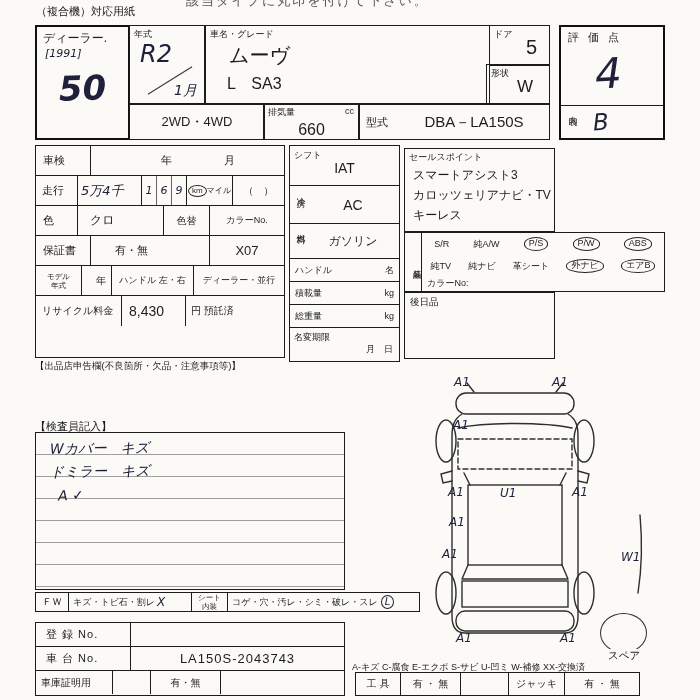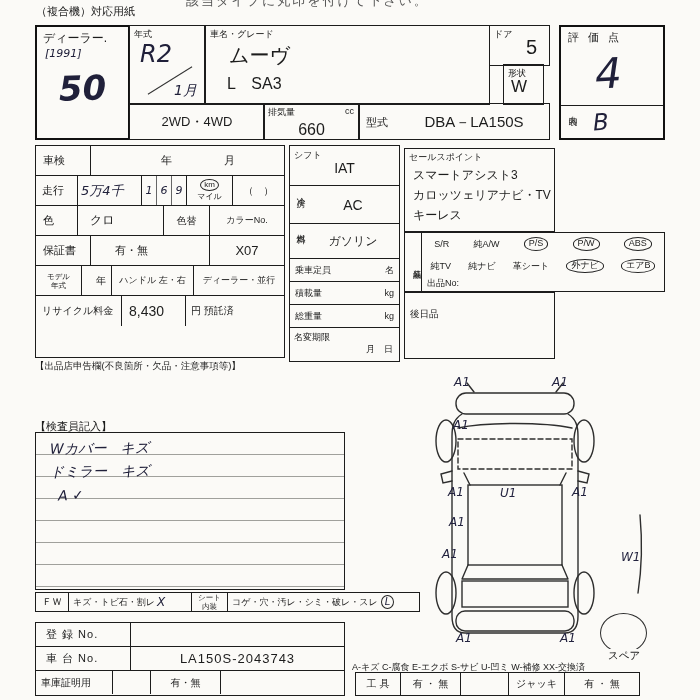--- a/index.html
+++ b/index.html
@@ -43,21 +43,21 @@
   <div class="a b" style="left:204px;top:25px;width:286px;height:80px">
     <div class="lbl" style="padding:2px 0 0 5px">車名・グレード</div>
     <div class="a" style="left:24px;top:16px;font-size:20px">ムーヴ</div>
     <div class="a" style="left:22px;top:48px;font-size:16px">L　SA3</div>
   </div>
 
   <div class="a b" style="left:489px;top:25px;width:61px;height:41px">
     <div class="lbl" style="padding:2px 0 0 4px">ドア</div>
     <div class="a" style="right:12px;top:10px;font-size:20px">5</div>
   </div>
-  <div class="a b" style="left:503px;top:64px;width:41px;height:41px">
+  <div class="a b" style="left:486px;top:64px;width:64px;height:41px">
     <div class="lbl" style="padding:2px 0 0 4px">形状</div>
     <div class="a" style="right:16px;top:12px;font-size:17px">W</div>
   </div>
 
   <div class="a b2" style="left:559px;top:25px;width:106px;height:115px">
     <div style="font-size:11px;padding:3px 0 0 7px;letter-spacing:3px">評 価 点</div>
     <div class="hand a" style="left:34px;top:22px;font-size:42px;transform:rotate(-3deg)">4</div>
     <div class="a" style="left:0;top:78px;width:102px;border-top:1.5px solid #1c1c1c"></div>
     <div class="vtext a" style="left:5px;top:82px;font-size:9px">内装</div>
     <div class="hand a" style="left:32px;top:82px;font-size:23px;transform:rotate(-4deg)">B</div>
@@ -81,21 +81,21 @@
         <span style="margin-left:70px">年</span>
         <span style="margin-left:52px">月</span>
       </div>
     </div>
     <div class="row rline" style="height:30px">
       <div class="cell" style="width:42px;padding-left:6px;font-size:11px">走行</div>
       <div class="cell hand" style="width:64px;padding-left:3px;font-size:13px">5万4千</div>
       <div class="cell hand" style="width:15px;justify-content:center;font-size:11px;border-right-color:#666">1</div>
       <div class="cell hand" style="width:15px;justify-content:center;font-size:11px;border-right-color:#666">6</div>
       <div class="cell hand" style="width:15px;justify-content:center;font-size:11px">9</div>
-      <div class="cell" style="width:46px;flex-direction:column;justify-content:center">
+      <div class="cell" style="width:46px;flex-direction:row;justify-content:center">
         <span class="circ" style="font-size:8px;padding:0 3px">km</span>
         <span style="font-size:8px">マイル</span>
       </div>
       <div class="cell" style="flex:1;justify-content:center;font-size:10px">（　）</div>
     </div>
     <div class="row rline" style="height:30px">
       <div class="cell" style="width:42px;padding-left:7px;font-size:11px">色</div>
       <div class="cell" style="width:86px;padding-left:12px;font-size:12px">クロ</div>
       <div class="cell" style="width:46px;justify-content:center;font-size:10px">色替</div>
       <div class="cell" style="flex:1;justify-content:center;font-size:9px">カラーNo.</div>
@@ -129,21 +129,21 @@
     </div>
     <div class="rline row" style="height:38px">
       <div class="vtext" style="font-size:9px;padding:4px 0 0 4px">冷房</div>
       <div style="flex:1;display:flex;align-items:center;justify-content:center;font-size:14px">AC</div>
     </div>
     <div class="rline row" style="height:35px">
       <div class="vtext" style="font-size:9px;padding:3px 0 0 4px">燃料</div>
       <div style="flex:1;display:flex;align-items:center;justify-content:center;font-size:12px">ガソリン</div>
     </div>
     <div class="rline row" style="height:23px;align-items:center;justify-content:space-between;padding:0 5px">
-      <span class="lbl">乗車定員</span>
+      <span class="lbl">ハンドル</span>
       <span class="lbl">名</span>
     </div>
     <div class="rline row" style="height:23px;align-items:center;justify-content:space-between;padding:0 5px">
       <span class="lbl">積載量</span>
       <span class="lbl">kg</span>
     </div>
     <div class="rline row" style="height:23px;align-items:center;justify-content:space-between;padding:0 5px">
       <span class="lbl">総重量</span>
       <span class="lbl">kg</span>
     </div>
@@ -172,25 +172,25 @@
         <span class="circ">P/W</span>
         <span class="circ">ABS</span>
       </div>
       <div class="row" style="height:22px;align-items:center;justify-content:space-around;font-size:9px">
         <span>純TV</span>
         <span>純ナビ</span>
         <span>革シート</span>
         <span class="circ">外ナビ</span>
         <span class="circ">エアB</span>
       </div>
-      <div style="height:14px;font-size:9px;padding-left:5px">出品No:</div>
+      <div style="height:14px;font-size:9px;padding-left:5px">カラーNo:</div>
     </div>
   </div>
   <div class="a b" style="left:404px;top:292px;width:151px;height:67px">
-    <div style="font-size:9.5px;padding:15px 0 0 5px">後日品</div>
+    <div style="font-size:9.5px;padding:3px 0 0 5px">後日品</div>
   </div>
 
   <div class="a" style="left:35px;top:419px;font-size:11px">【検査員記入】</div>
   <div class="a b inspector-lines" style="left:35px;top:432px;width:310px;height:158px">
     <div class="hand a" style="left:14px;top:7px;font-size:14px;transform:rotate(-1deg)">Wカバー　キズ</div>
     <div class="hand a" style="left:14px;top:30px;font-size:14px;transform:rotate(-1deg)">ドミラー　キズ</div>
     <div class="hand a" style="left:22px;top:54px;font-size:14px;transform:rotate(-2deg)">A ✓</div>
   </div>
 
   <svg class="a" style="left:390px;top:365px" width="260" height="300" viewBox="0 0 260 300">

